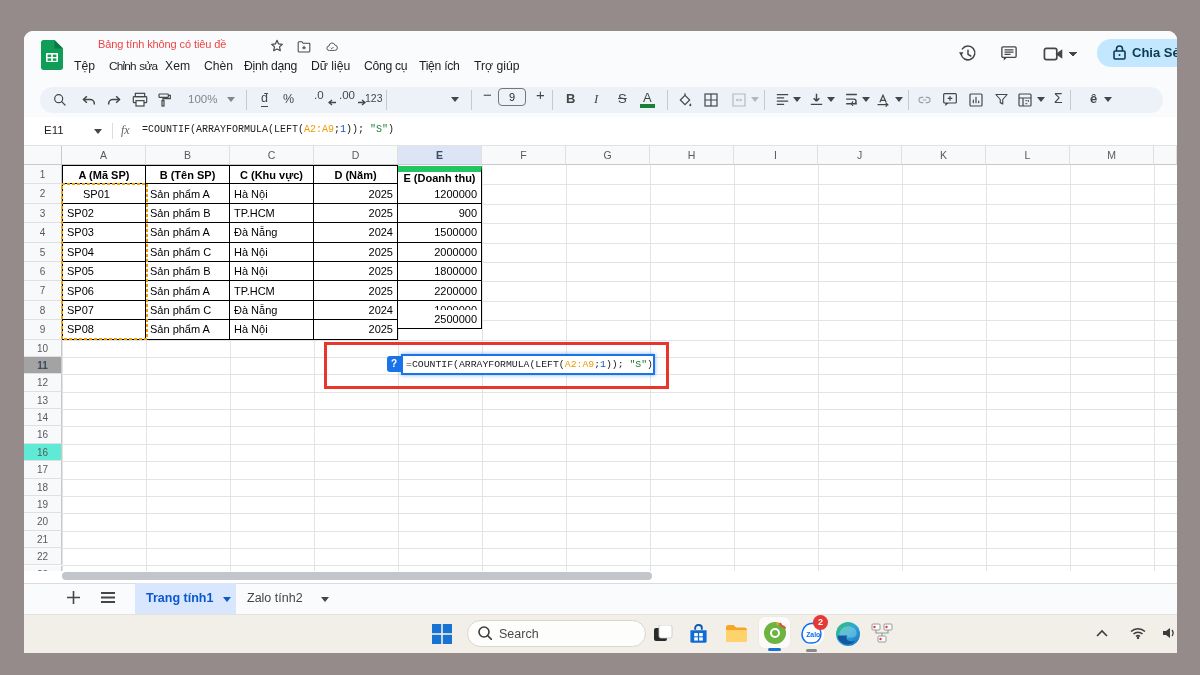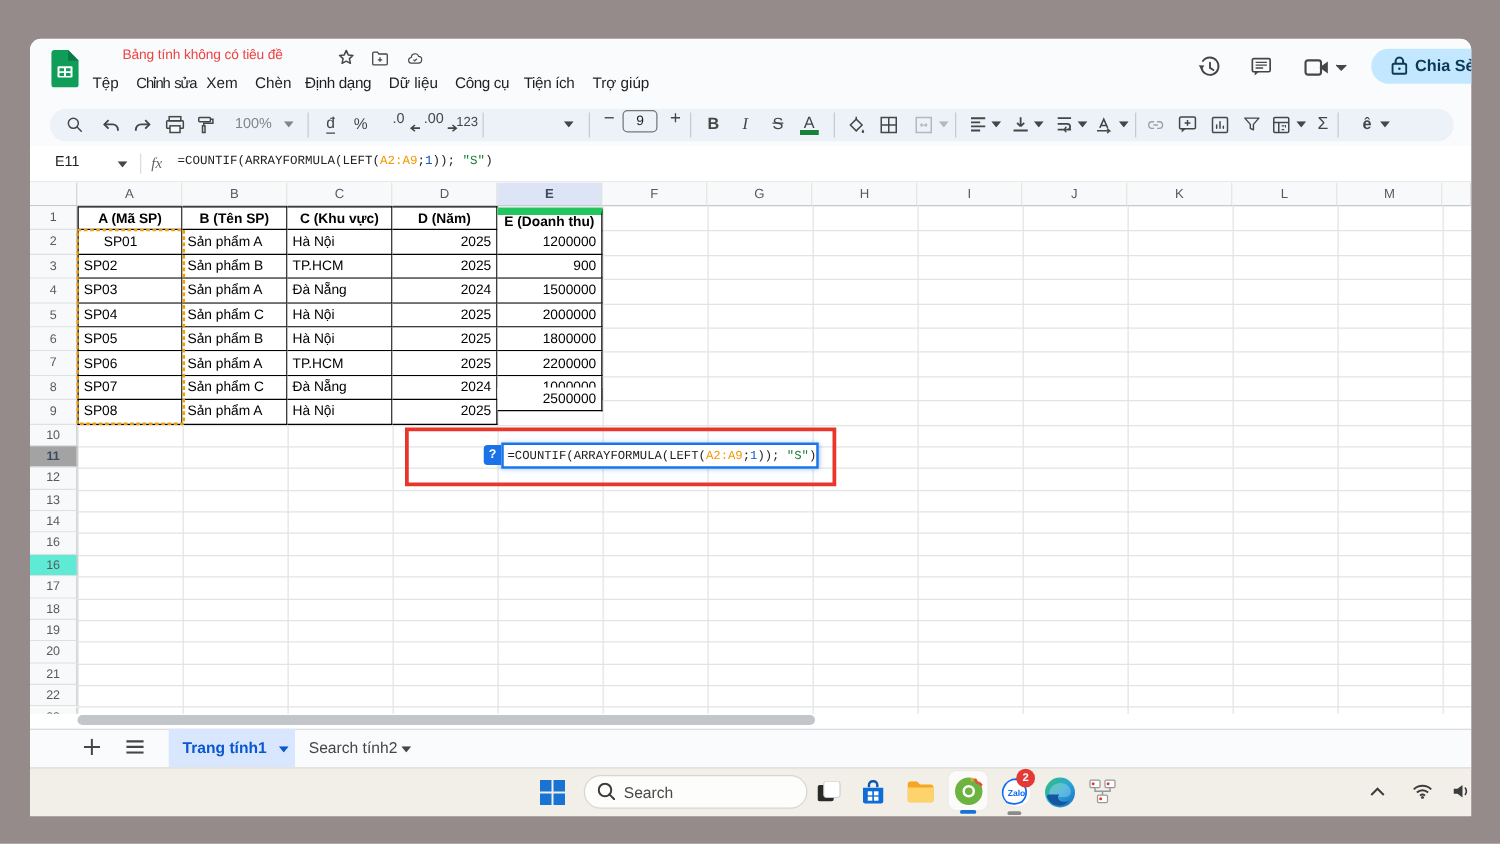--- a/index.html
+++ b/index.html
@@ -436,21 +436,21 @@
         <path d="M0 1h14M0 5.5h14M0 10h14" stroke="#444746" stroke-width="1.8"></path>
       </svg>
     </div>
     <div class="a" style="left:111px;top:552px;width:101px;height:31px;background:#d8e7fd;"></div>
     <div class="a" style="left:122px;top:560px;font-size:12.5px;font-weight:bold;color:#0b57d0;">Trang tính1</div>
     <div class="a" style="left:199px;top:566px;width:8px;height:5px;">
       <svg width="8" height="5" viewBox="0 0 8 5" fill="none">
         <path d="M0 0l4 5 4-5Z" fill="#0b57d0"></path>
       </svg>
     </div>
-    <div class="a" style="left:223px;top:560px;font-size:12.5px;color:#444746;">Search tính2</div>
+    <div class="a" style="left:223px;top:560px;font-size:12.5px;color:#444746;">Zalo tính2</div>
     <div class="a" style="left:297px;top:566px;width:8px;height:5px;">
       <svg width="8" height="5" viewBox="0 0 8 5" fill="none">
         <path d="M0 0l4 5 4-5Z" fill="#444746"></path>
       </svg>
     </div>
   </div>
 <div class="a" style="left:24px;top:614px;width:1153px;height:39px;background:#f2efe9;border-top:1px solid #e5e2dc;box-sizing:border-box;"></div>
 <div class="a" style="left:432px;top:624px;width:20px;height:20px;">
     <svg width="20" height="20" viewBox="0 0 20 20" fill="none">
       <rect x="0" y="0" width="9.2" height="9.2" fill="#1873d3"></rect>

